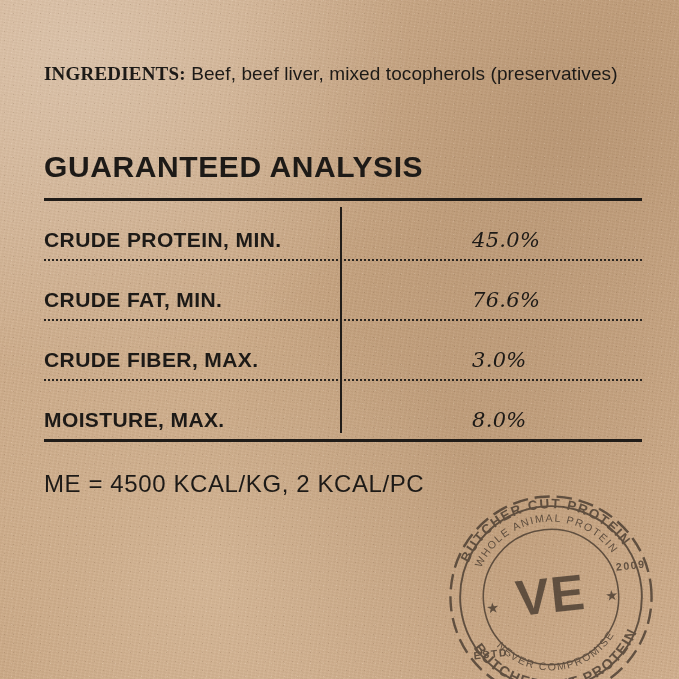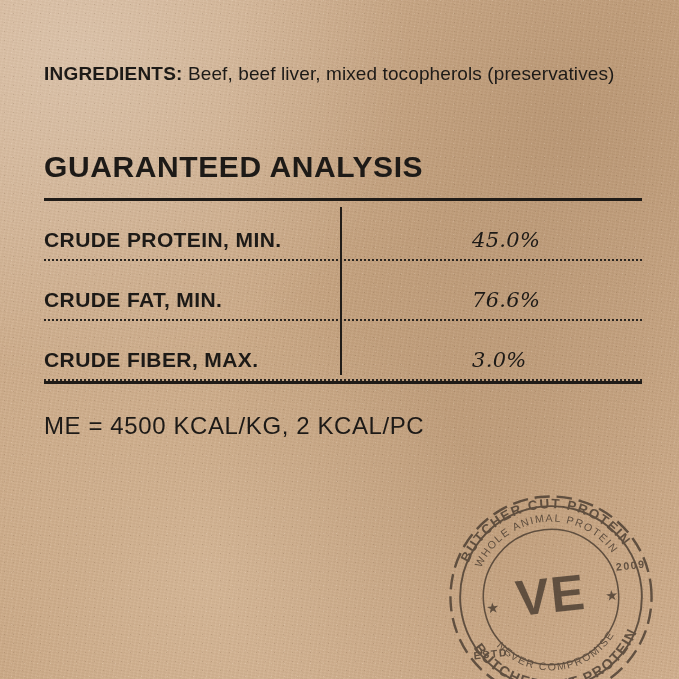--- a/index.html
+++ b/index.html
@@ -54,20 +54,21 @@
   
   .ingredients {
     font-size: 19px;
     line-height: 1.42;
     max-width: 580px;
     letter-spacing: .1px;
   }
   .ingredients .head {
     font-weight: bold;
     letter-spacing: .2px;
+    font-family: Liberation Serif, serif;
   }
   .ingredients .body {
     font-weight: normal;
     text-align: center;
   }
 
   
   .ga-title {
     margin-top: 62px;
     font-size: 30px;
@@ -186,20 +187,24 @@
         <div class="value">76.6%</div>
       </div>
       <div class="dotted"></div>
 
       <div class="ga-row">
         <div class="name">CRUDE FIBER, MAX.</div>
         <div class="value">3.0%</div>
       </div>
       <div class="dotted"></div>
 
+      <div class="ga-row">
+        <div class="name">MOISTURE, MAX.</div>
+        <div class="value">8.0%</div>
+      </div>
     </div>
 
     <div class="rule-bottom"></div>
 
     <div class="cal-body">ME = 4500 KCAL/KG, 2 KCAL/PC</div>
   </div>
 
   <div class="stamp">
     <svg viewBox="0 0 240 240" width="232" height="232" aria-hidden="true">
       <defs>

